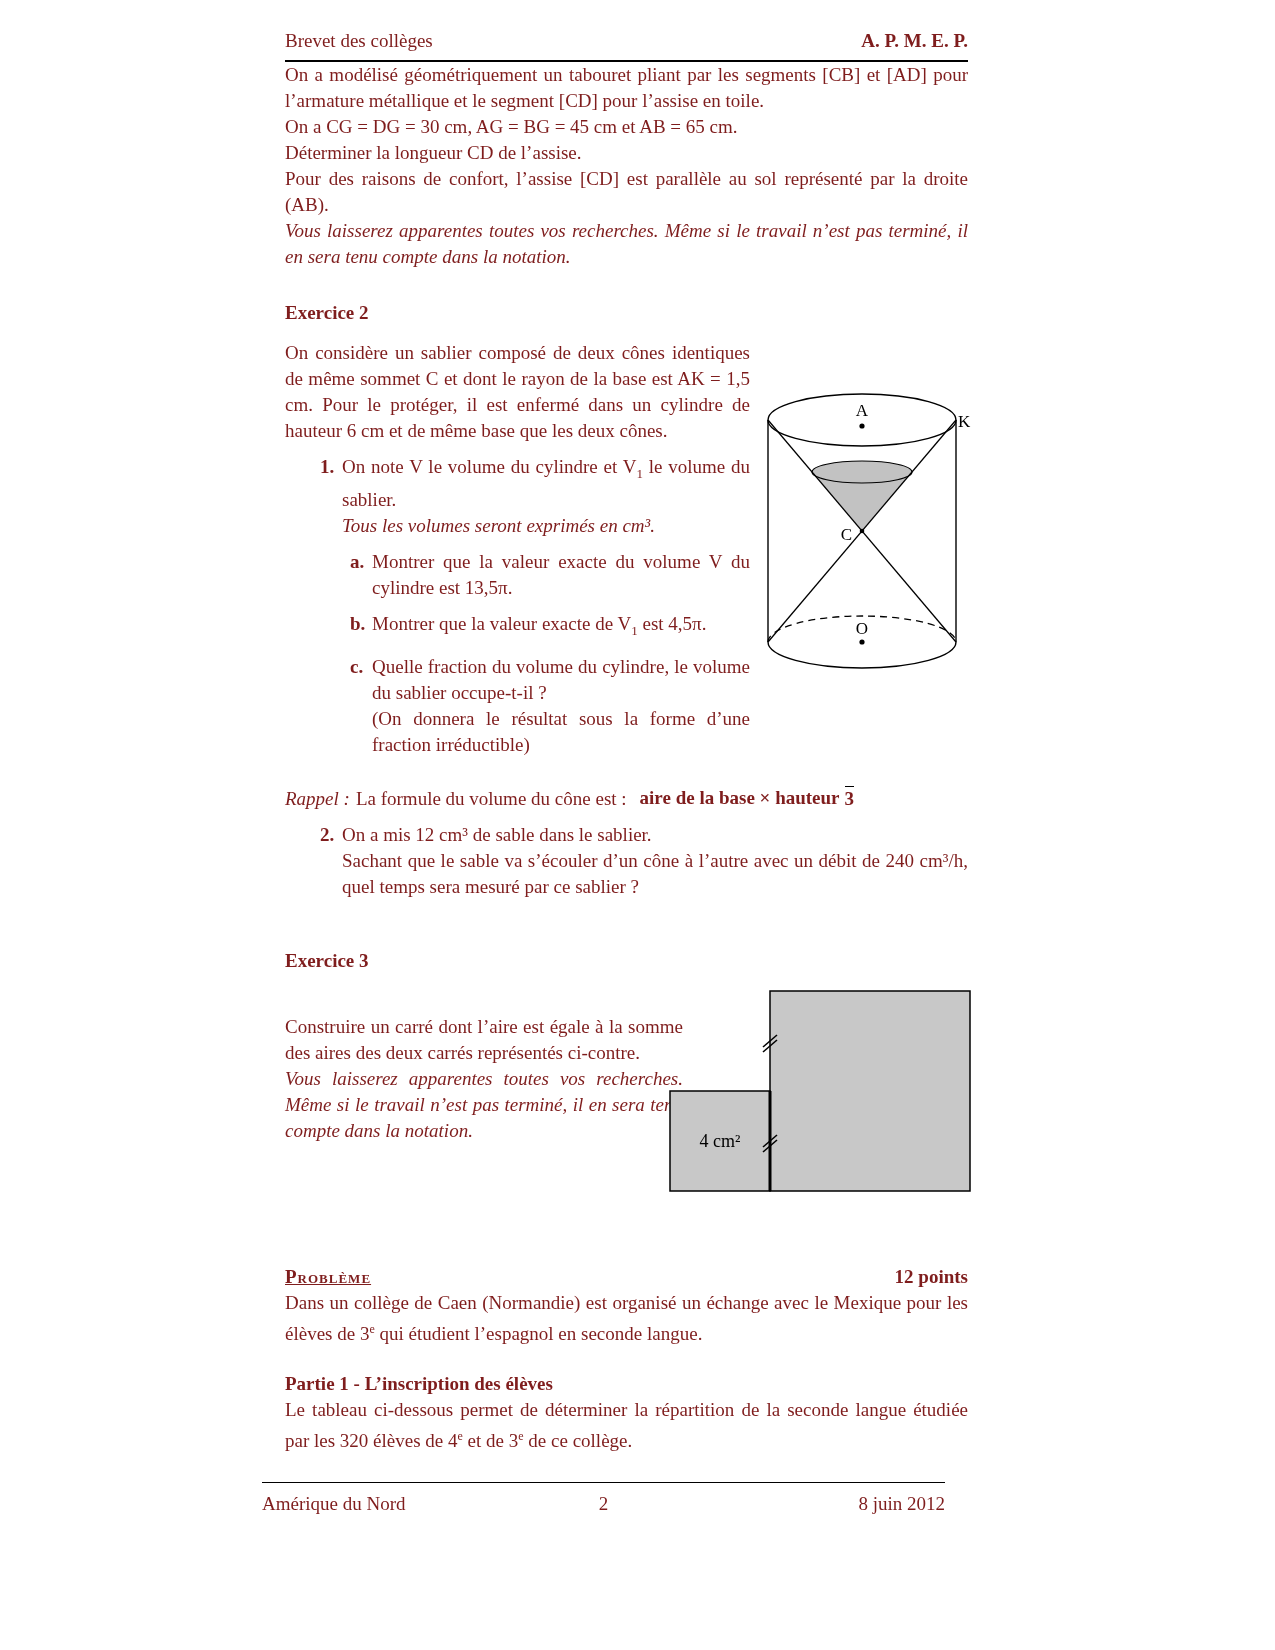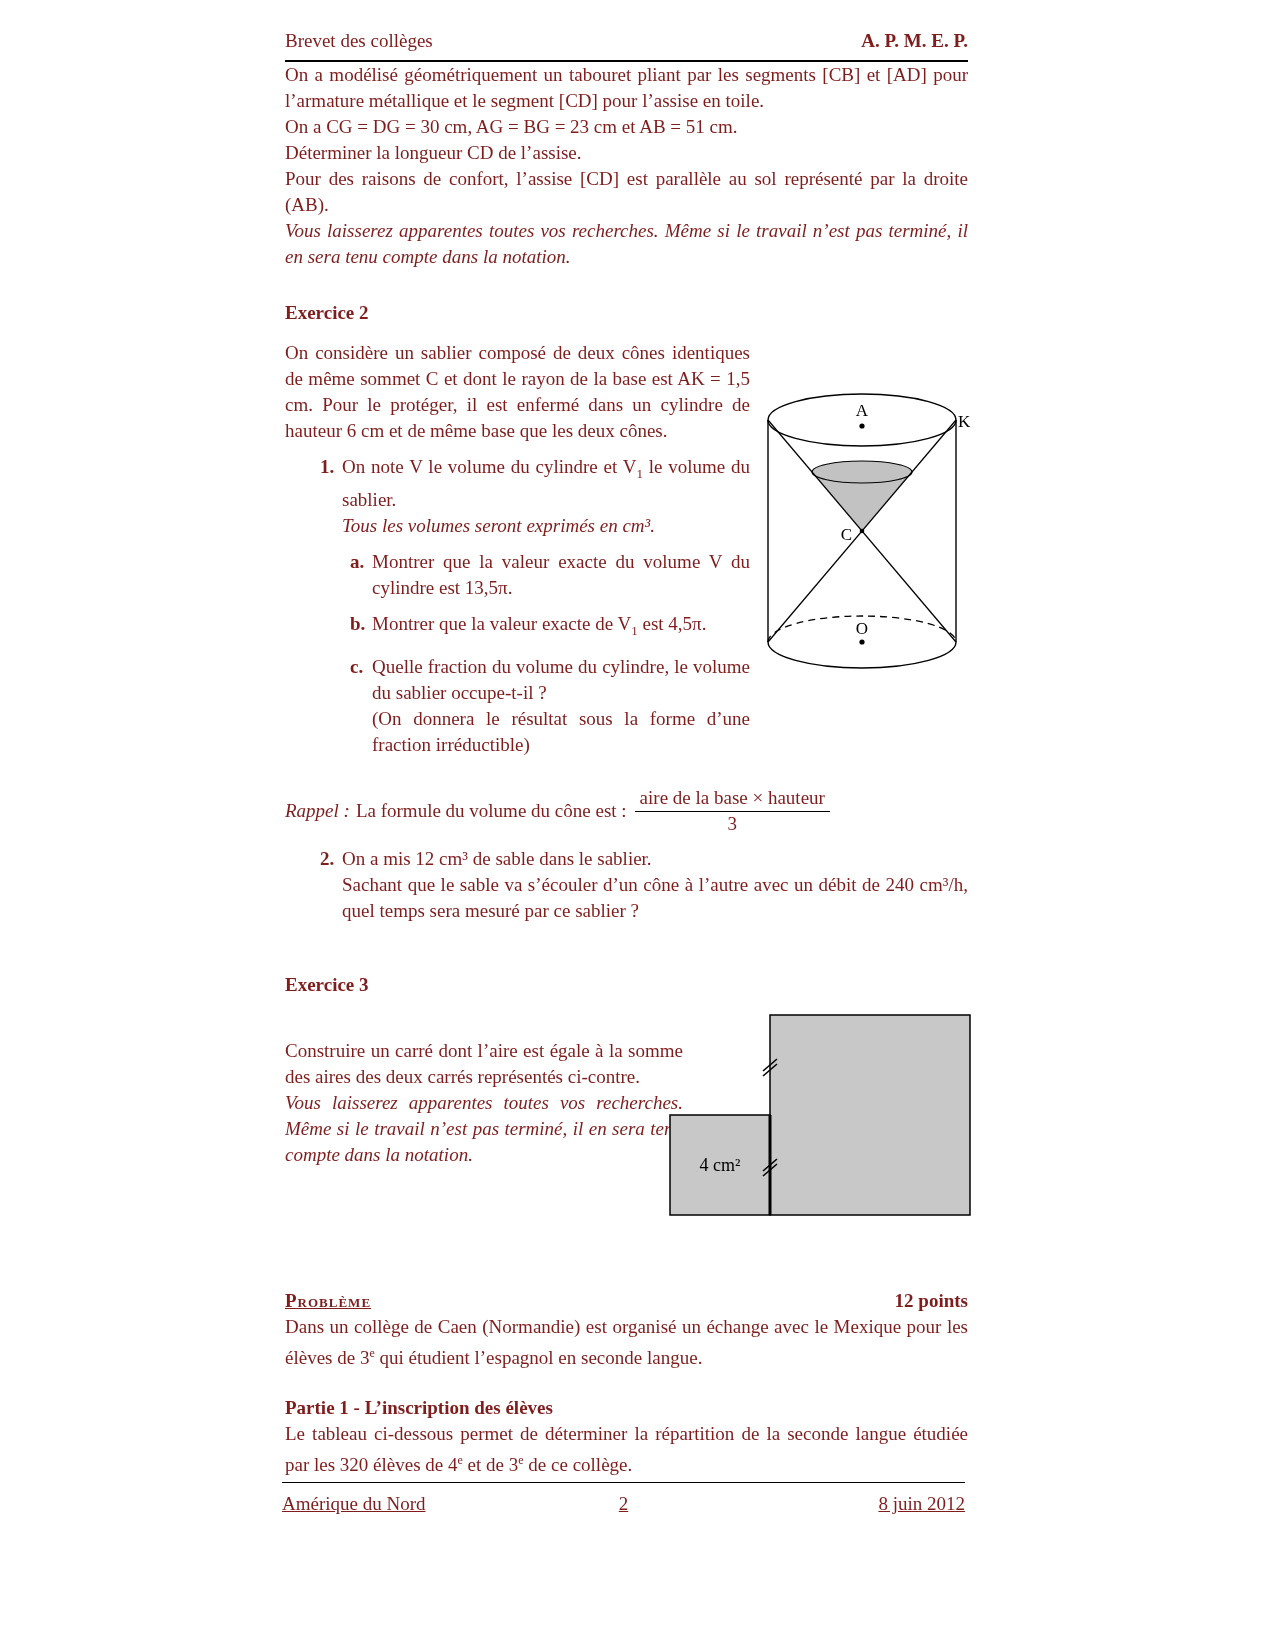--- a/index.html
+++ b/index.html
@@ -38,37 +38,37 @@
   .q-text { flex:1; }
   .q-sub { display:flex; margin-left:8px; margin-top:10px; }
   .q-sub .q-num { flex:0 0 22px; }
 
   sub { font-size:13px; }
   sup { font-size:12px; }
 
   .rappel { display:flex; align-items:center; margin-top:28px; text-align:left; }
   .rappel .lbl { margin-right:6px; }
   .rappel .txt { margin-right:8px; }
-  .frac { display:inline-flex; flex-direction:column; text-align:center; }
+  .frac { display:inline-flex; flex-direction:row; text-align:center;font-weight:bold; }
   .frac .num { line-height:24px; padding:0 5px 1px 5px; }
   .frac .den { line-height:24px; border-top:1.4px solid #000; }
 
   
   .ex3-body { position:relative; min-height:218px; }
   .ex3-col { width:398px; padding-top:26px; }
   .squares-figure { position:absolute; top:0; right:-8px; margin:0; }
 
   
   .prob-head { display:flex; justify-content:space-between; margin-top:58px; }
   .prob-title { font-weight:bold; font-variant:small-caps; letter-spacing:1px;text-decoration:underline; }
   .partie-title { font-weight:bold; margin:24px 0 0 0; text-align:left; }
   .mt22 { margin-top:22px; }
 
   
-  .footer { position:absolute; top:1482px; left:282px; width:683px;text-decoration:underline; }
+  .footer { position:absolute; top:1482px; left:262px; width:683px; }
   .frule { border-top:1.5px solid #000; margin-bottom:10px; }
   .footer-row { display:flex; font-size:19px; }
   .f-left { flex:1; text-align:left; }
   .f-center { flex:0 0 auto; }
   .f-right { flex:1; text-align:right; }
 
   svg text { font-family:"Liberation Serif","DejaVu Serif",serif; }
 </style>
 </head>
 <body>
@@ -79,21 +79,21 @@
     <div class="header-row">
       <span>Brevet des collèges</span>
       <span class="b">A. P. M. E. P.</span>
     </div>
     <div class="hrule"></div>
   </header>
 
   <main class="content">
 
     <p class="para mt46">On a modélisé géométriquement un tabouret pliant par les segments [CB] et [AD] pour l’armature métallique et le segment [CD] pour l’assise en toile.</p>
-    <p class="para">On a CG = DG = 30 cm, AG = BG = 23 cm et AB = 51 cm.</p>
+    <p class="para">On a CG = DG = 30 cm, AG = BG = 45 cm et AB = 65 cm.</p>
     <p class="para mt10">Déterminer la longueur CD de l’assise.</p>
     <p class="para">Pour des raisons de confort, l’assise [CD] est parallèle au sol représenté par la droite (AB).</p>
     <p class="para it">Vous laisserez apparentes toutes vos recherches. Même si le travail n’est pas terminé, il en sera tenu compte dans la notation.</p>
 
     <h3 class="ex-title">Exercice 2</h3>
 
     <div class="ex2-body">
 
       <figure class="hourglass-figure">
         <svg width="212" height="300" viewBox="0 0 212 300">

